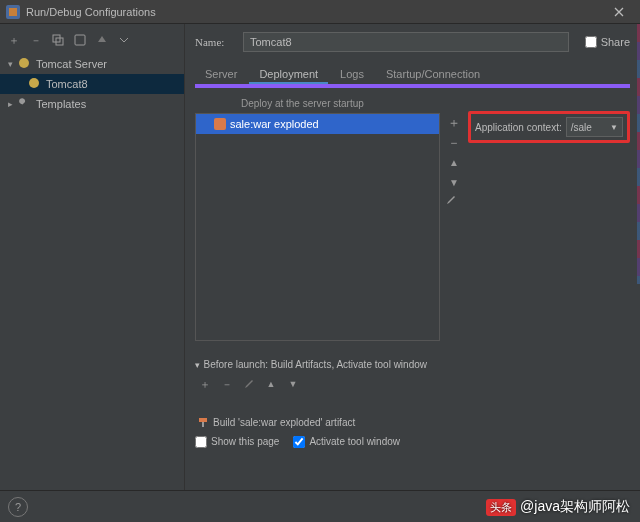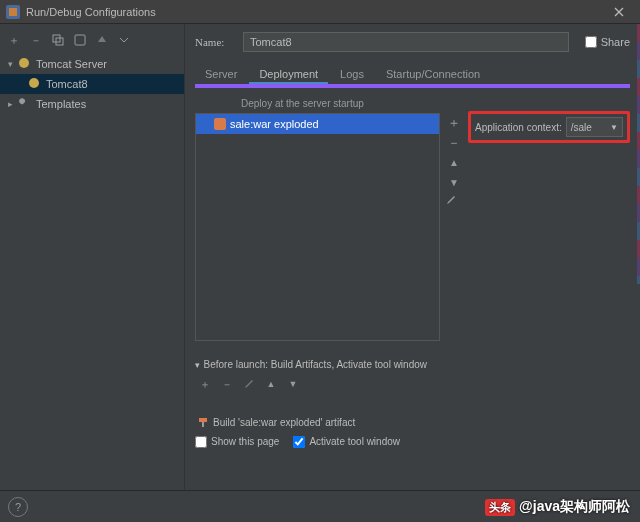--- a/index.html
+++ b/index.html
@@ -38,21 +38,21 @@
 .ctx-select { flex: 1; background: #45494a; border: 1px solid #5e6060; color: #bbb; height: 20px; display: flex; align-items: center; padding: 0 4px; font-size: 10px; justify-content: space-between; }
 .before-launch { margin-top: 18px; }
 .bl-header { display: flex; align-items: center; gap: 4px; color: #bbb; font-size: 10px; }
 .bl-toolbar { display: flex; gap: 2px; margin-top: 4px; }
 .bl-item { display: flex; align-items: center; gap: 4px; margin-top: 22px; padding-left: 2px; color: #bbb; font-size: 10px; }
 .checks { display: flex; gap: 14px; margin-top: 8px; align-items: center; }
 .checks label { display: flex; align-items: flex-start; gap: 4px; font-size: 10px; color: #bbb; }
 .checks input { width: 12px; height: 12px; }
 .footer { position: absolute; bottom: 0; left: 0; right: 0; height: 32px; background: #3c3f41; border-top: 1px solid #282828; display: flex; align-items: center; padding: 0 8px; }
 .help-btn { width: 20px; height: 20px; border-radius: 10px; border: 1px solid #777; color: #999; display: flex; align-items: center; justify-content: center; cursor: pointer; font-size: 11px; }
-.watermark { position: absolute; bottom: 6px; right: 10px; color: #fff; font-size: 14px; font-weight: 700; text-shadow: 0 0 3px #000; display: flex; align-items: center; gap: 4px; }
+.watermark { position: absolute; bottom: 6px; right: 10px; color: #fff; font-size: 14px; font-weight: 400; text-shadow: 0 0 3px #000; display: flex; align-items: center; gap: 4px; }
 .wm-badge { background: #e03131; color: #fff; border-radius: 3px; padding: 1px 4px; font-size: 11px; }
 .edge-stripe { position: absolute; right: 0; top: 24px; width: 3px; height: 260px; background: repeating-linear-gradient(180deg,#b02a5b 0 18px,#6a3f9e 18px 36px,#3d6fb0 36px 54px); opacity: 0.5; }
 svg { display: block; }
 </style>
 </head>
 <body>
 
 <div class="titlebar">
   <span class="icon">
     <svg width="14" height="14">

